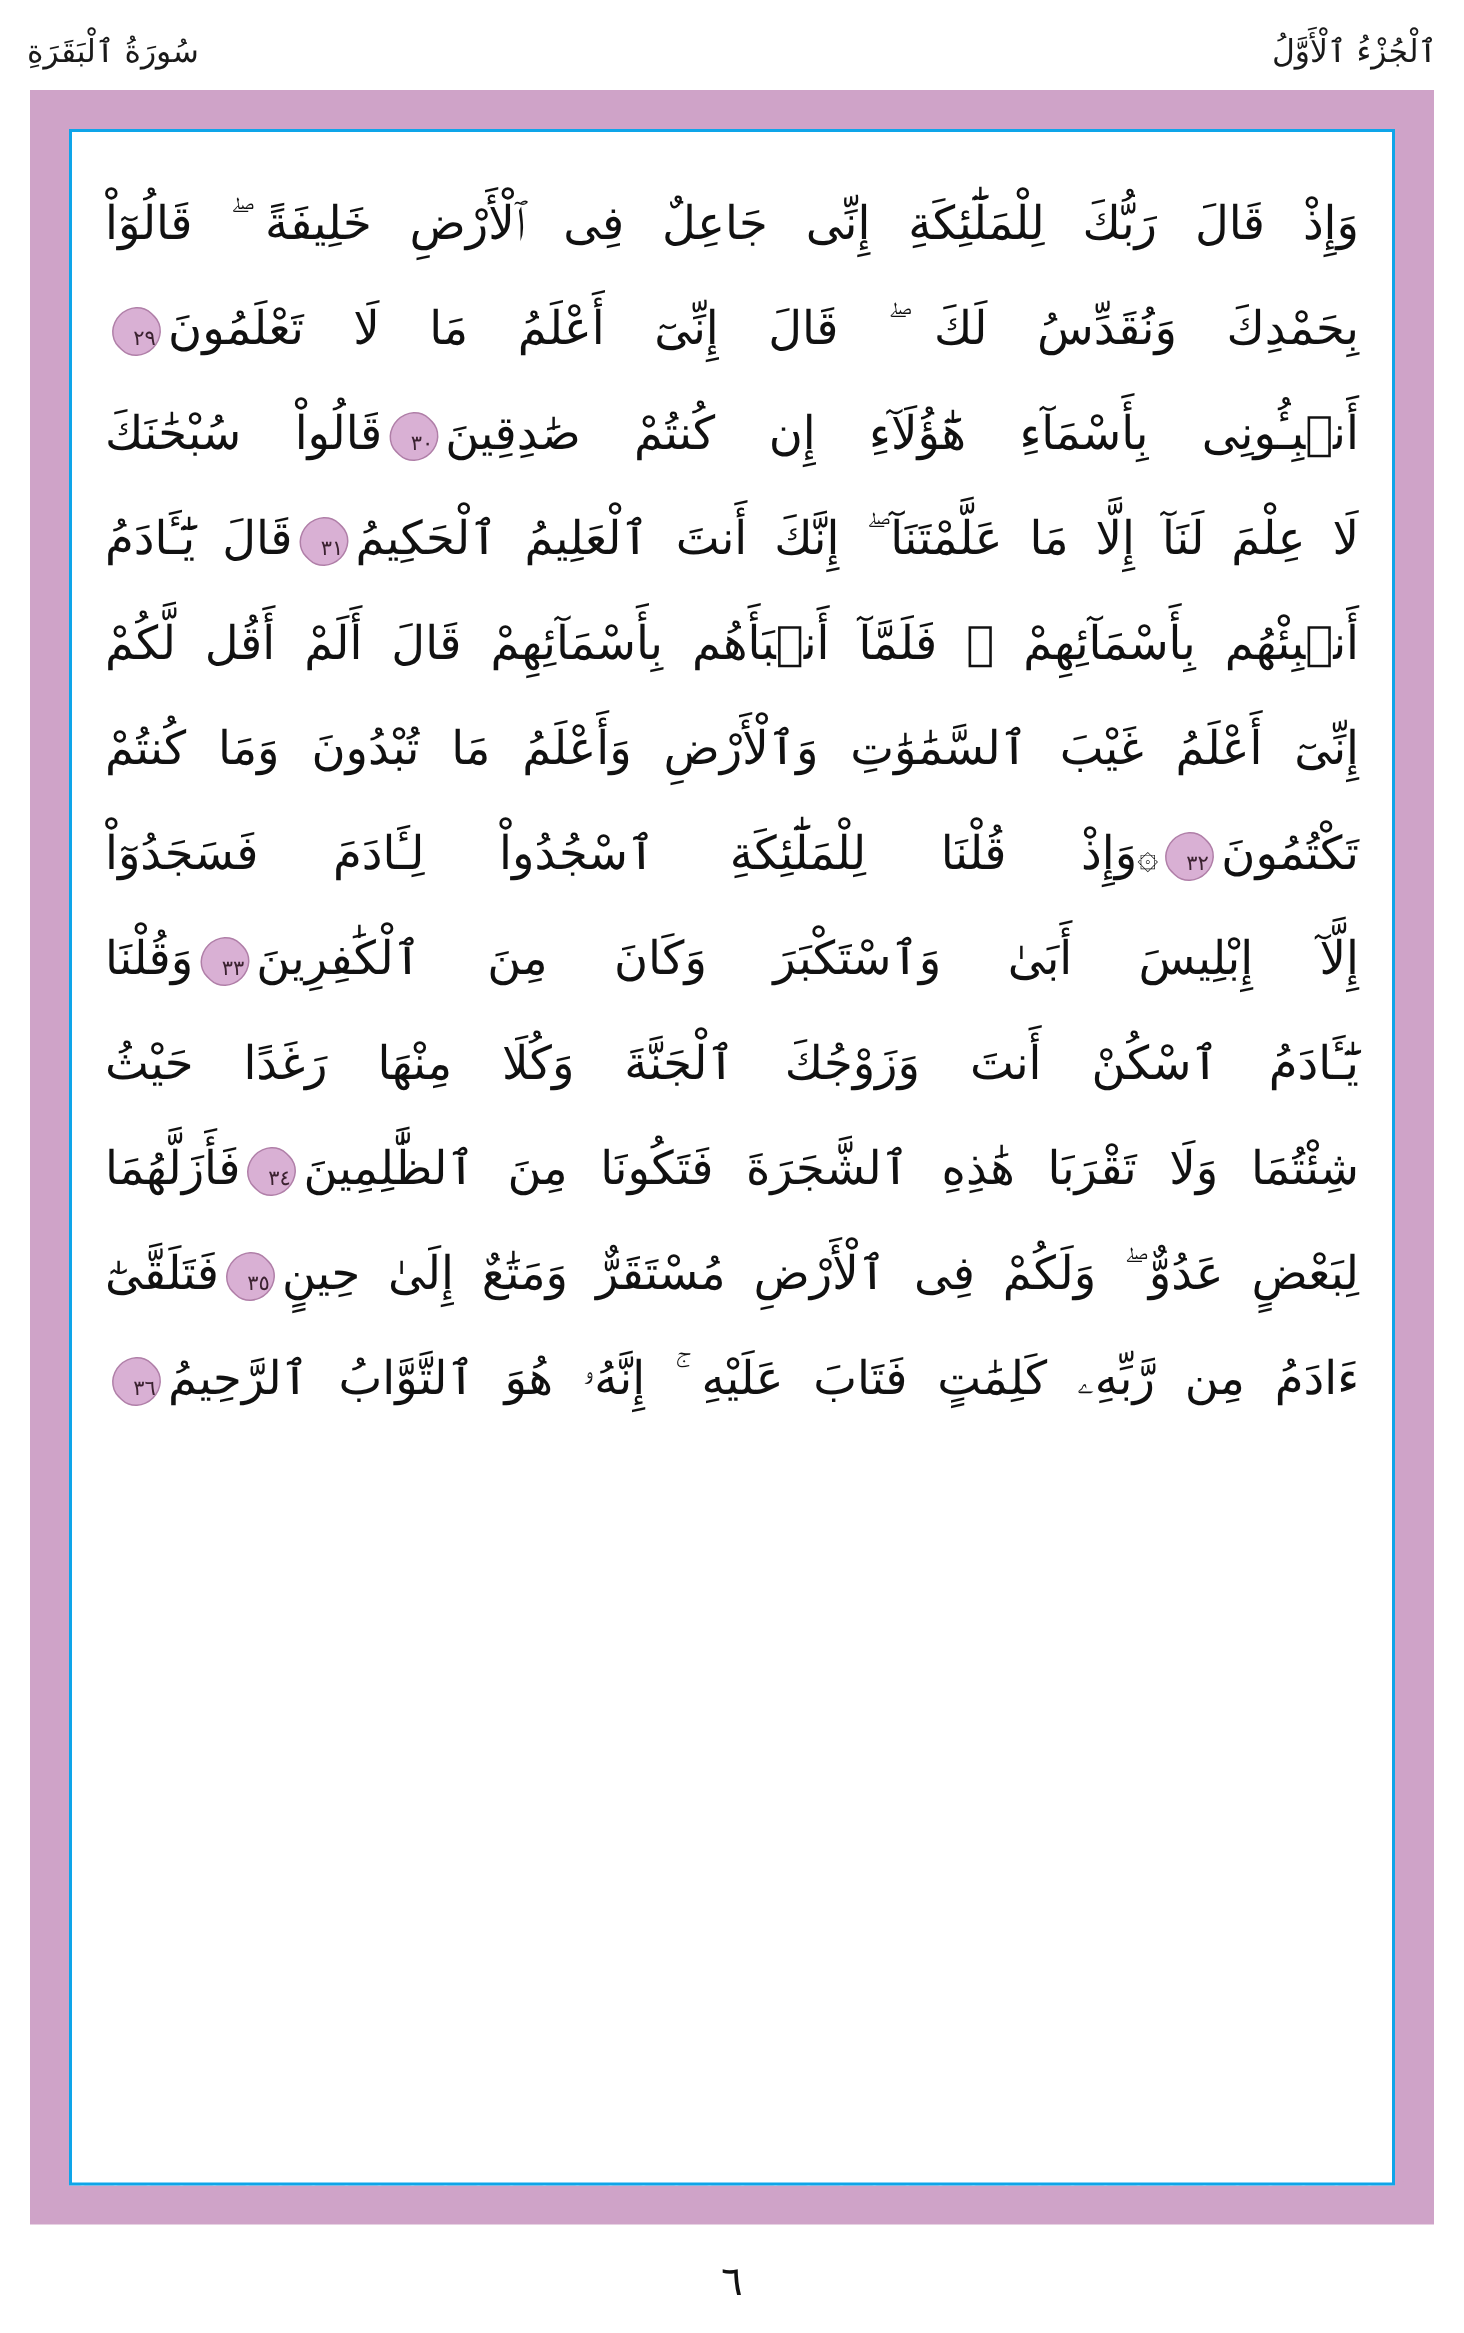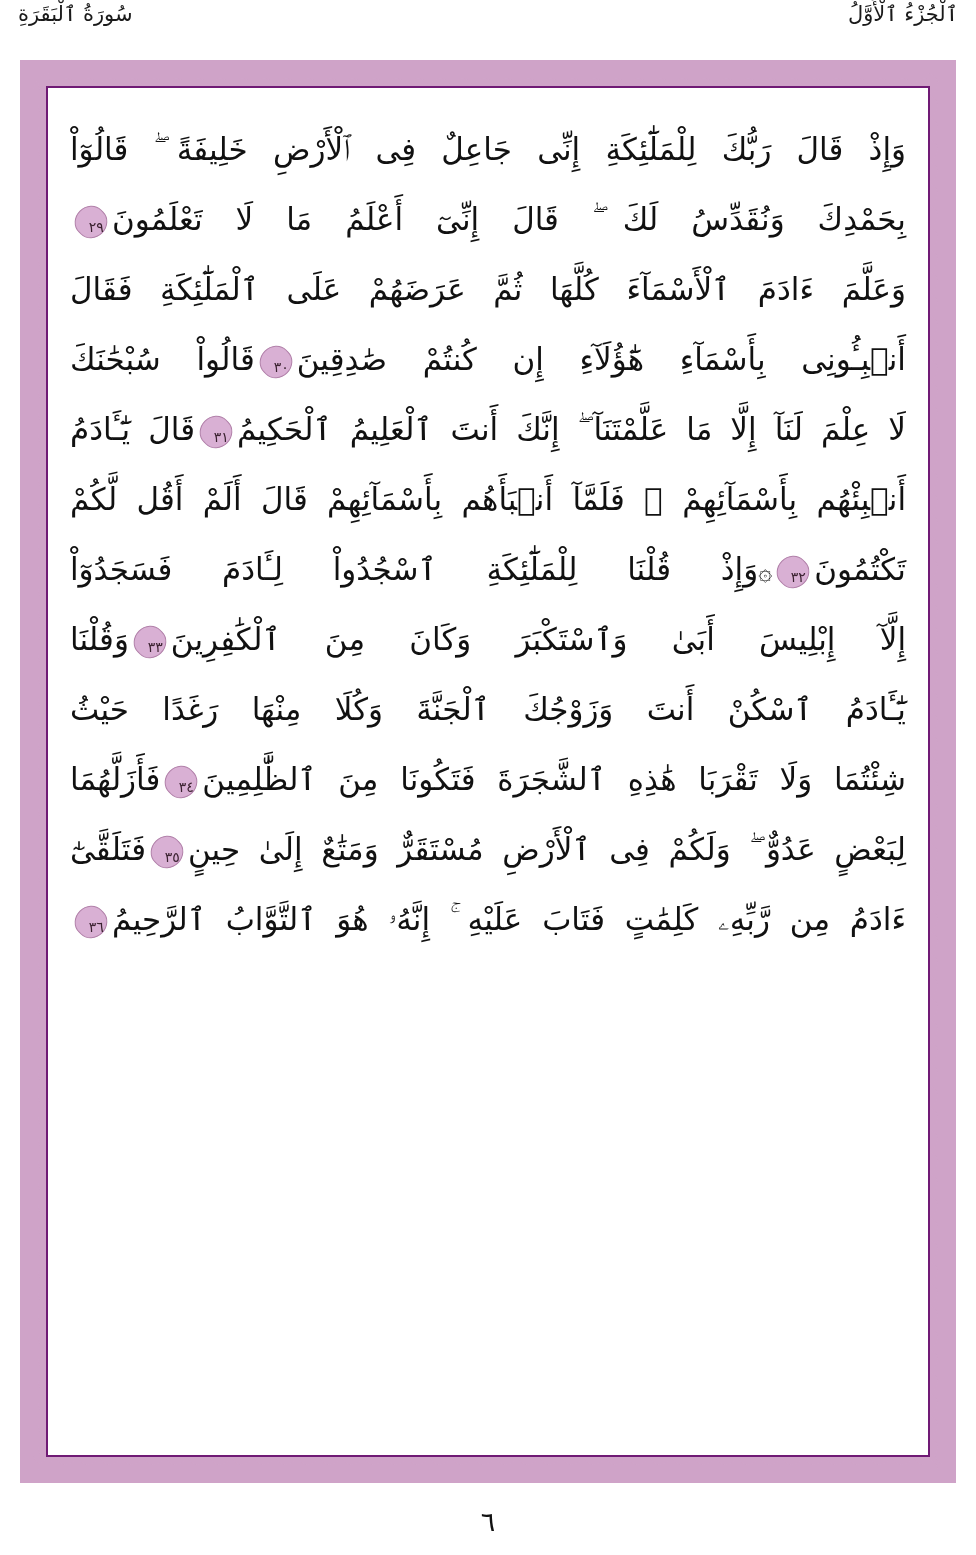--- a/index.html
+++ b/index.html
@@ -17,21 +17,21 @@
 
   .page {
     position: absolute;
     inset: 0;
     background: #ffffff;
   }
 
   
   .page-header {
     position: absolute;
-    top: 0;
+    top: 20px;
     left: 18px;
     right: 18px;
     height: 40px;
     display: flex;
     flex-direction: row-reverse;
     justify-content: space-between;
     align-items: flex-start;
     direction: rtl;
   }
   .header-item {
@@ -77,21 +77,21 @@
   }
   .scallop-right {
     right: -13px; top: -13px; bottom: -13px; width: 16px;
     background-image: radial-gradient(circle at 0px 11px, #cfa3c8 10px, rgba(255,255,255,0) 11px);
     background-size: 16px 22px;
   }
 
   .frame-inner {
     position: absolute;
     inset: 0;
-    border: 2px solid #701a75;
+    border: 2px solid #0ea5e9;
     background: #ffffff;
     box-sizing: border-box;
     padding: 26px 22px 20px 22px;
     overflow: hidden;
   }
 
   
   .quran-text {
     direction: rtl;
     text-align: justify;
@@ -165,24 +165,24 @@
   <div class="frame-outer">
     <div class="scallop scallop-top"></div>
     <div class="scallop scallop-bottom"></div>
     <div class="scallop scallop-left"></div>
     <div class="scallop scallop-right"></div>
 
     <div class="frame-inner">
       <div class="quran-text" id="quran-text">
           <div class="line"><span>وَإِذْ قَالَ رَبُّكَ لِلْمَلَٰٓئِكَةِ إِنِّى جَاعِلٌ فِى ٱلْأَرْضِ خَلِيفَةً ۖ قَالُوٓاْ</span></div>
           <div class="line"><span>بِحَمْدِكَ وَنُقَدِّسُ لَكَ ۖ قَالَ إِنِّىٓ أَعْلَمُ مَا لَا تَعْلَمُونَ</span><span class="ayah-num"><span>٢٩</span></span></div>
-          <div class="line"><span>وَعَلَّمَ ءَادَمَ ٱلْأَسْمَآءَ كُلَّهَا ثُمَّ عَرَضَهُمْ عَلَى ٱلْمَلَٰٓئِكَةِ فَقَالَ</span></div>
           <div class="line"><span>أَنۢبِـُٔونِى بِأَسْمَآءِ هَٰٓؤُلَآءِ إِن كُنتُمْ صَٰدِقِينَ</span><span class="ayah-num"><span>٣٠</span></span><span>قَالُواْ سُبْحَٰنَكَ</span></div>
           <div class="line"><span>لَا عِلْمَ لَنَآ إِلَّا مَا عَلَّمْتَنَآ ۖ إِنَّكَ أَنتَ ٱلْعَلِيمُ ٱلْحَكِيمُ</span><span class="ayah-num"><span>٣١</span></span><span>قَالَ يَٰٓـَٔادَمُ</span></div>
           <div class="line"><span>أَنۢبِئْهُم بِأَسْمَآئِهِمْ ۖ فَلَمَّآ أَنۢبَأَهُم بِأَسْمَآئِهِمْ قَالَ أَلَمْ أَقُل لَّكُمْ</span></div>
+          <div class="line"><span>إِنِّىٓ أَعْلَمُ غَيْبَ ٱلسَّمَٰوَٰتِ وَٱلْأَرْضِ وَأَعْلَمُ مَا تُبْدُونَ وَمَا كُنتُمْ</span></div>
           <div class="line"><span>تَكْتُمُونَ</span><span class="ayah-num"><span>٣٢</span></span><span class="sajdah-mark">۞</span><span>وَإِذْ قُلْنَا لِلْمَلَٰٓئِكَةِ ٱسْجُدُواْ لِـَٔادَمَ فَسَجَدُوٓاْ</span></div>
           <div class="line"><span>إِلَّآ إِبْلِيسَ أَبَىٰ وَٱسْتَكْبَرَ وَكَانَ مِنَ ٱلْكَٰفِرِينَ</span><span class="ayah-num"><span>٣٣</span></span><span>وَقُلْنَا</span></div>
           <div class="line"><span>يَٰٓـَٔادَمُ ٱسْكُنْ أَنتَ وَزَوْجُكَ ٱلْجَنَّةَ وَكُلَا مِنْهَا رَغَدًا حَيْثُ</span></div>
           <div class="line"><span>شِئْتُمَا وَلَا تَقْرَبَا هَٰذِهِ ٱلشَّجَرَةَ فَتَكُونَا مِنَ ٱلظَّٰلِمِينَ</span><span class="ayah-num"><span>٣٤</span></span><span>فَأَزَلَّهُمَا</span></div>
           <div class="line"><span>لِبَعْضٍ عَدُوٌّ ۖ وَلَكُمْ فِى ٱلْأَرْضِ مُسْتَقَرٌّ وَمَتَٰعٌ إِلَىٰ حِينٍ</span><span class="ayah-num"><span>٣٥</span></span><span>فَتَلَقَّىٰٓ</span></div>
           <div class="line"><span>ءَادَمُ مِن رَّبِّهِۦ كَلِمَٰتٍ فَتَابَ عَلَيْهِ ۚ إِنَّهُۥ هُوَ ٱلتَّوَّابُ ٱلرَّحِيمُ</span><span class="ayah-num"><span>٣٦</span></span></div>
         </div>
     </div>
   </div>
 

